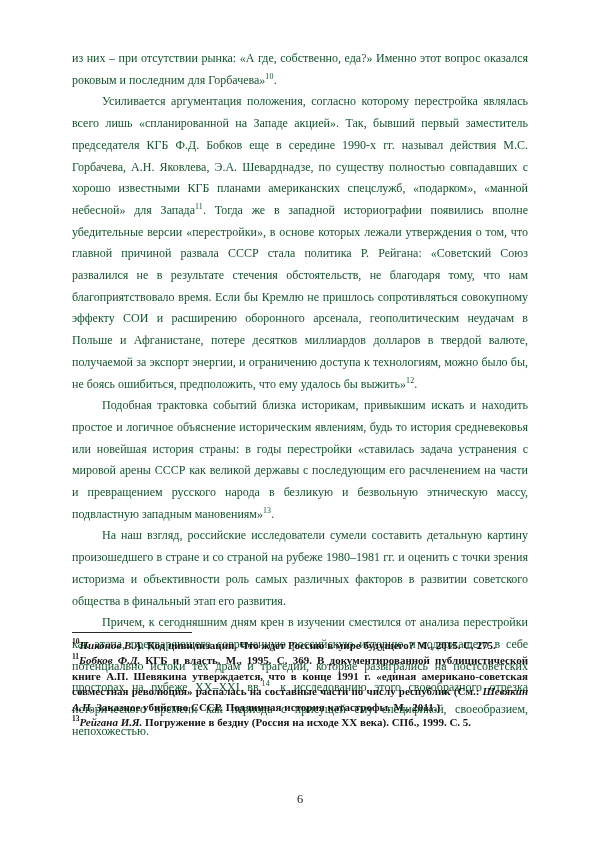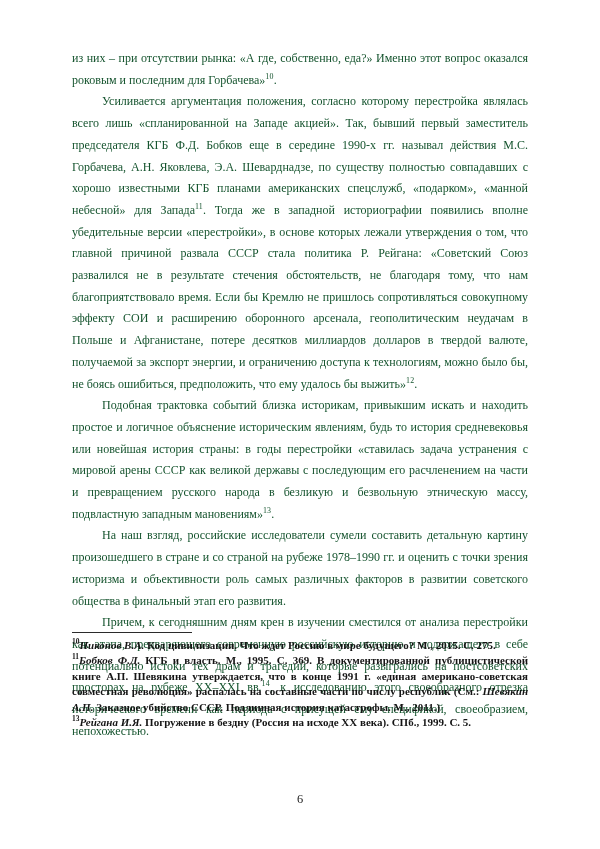--- a/index.html
+++ b/index.html
@@ -94,21 +94,21 @@
 </head>
 <body>
 
 <div class="page">
 
   <div class="content body-text">
     <div id="paragraphs">
         <p class="para first"><span>из них – при отсутствии рынка: «А где, собственно, еда?» Именно этот вопрос оказался роковым и последним для Горбачева»</span><sup class="fn">10</sup><span>.</span></p>
         <p class="para"><span>Усиливается аргументация положения, согласно которому перестройка являлась всего лишь «спланированной на Западе акцией». Так, бывший первый заместитель председателя КГБ Ф.Д. Бобков еще в середине 1990-х гг. называл действия М.С. Горбачева, А.Н. Яковлева, Э.А. Шеварднадзе, по существу полностью совпадавших с хорошо известными КГБ планами американских спецслужб, «подарком», «манной небесной» для Запада</span><sup class="fn">11</sup><span>. Тогда же в западной историографии появились вполне убедительные версии «перестройки», в основе которых лежали утверждения о том, что главной причиной развала СССР стала политика Р. Рейгана: «Советский Союз развалился не в результате стечения обстоятельств, не благодаря тому, что нам благоприятствовало время. Если бы Кремлю не пришлось сопротивляться совокупному эффекту СОИ и расширению оборонного арсенала, геополитическим неудачам в Польше и Афганистане, потере десятков миллиардов долларов в твердой валюте, получаемой за экспорт энергии, и ограничению доступа к технологиям, можно было бы, не боясь ошибиться, предположить, что ему удалось бы выжить»</span><sup class="fn">12</sup><span>.</span></p>
         <p class="para"><span>Подобная трактовка событий близка историкам, привыкшим искать и находить простое и логичное объяснение историческим явлениям, будь то история средневековья или новейшая история страны: в годы перестройки «ставилась задача устранения с мировой арены СССР как великой державы с  последующим его расчленением на части и превращением русского народа в безликую и безвольную этническую массу, подвластную западным мановениям»</span><sup class="fn">13</sup><span>.</span></p>
-        <p class="para"><span>На наш взгляд, российские исследователи сумели составить детальную картину произошедшего в стране и со страной на рубеже 1978–1990 гг. и оценить с точки зрения историзма и объективности роль самых различных факторов в развитии советского общества в финальный этап его развития.</span></p>
+        <p class="para"><span>На наш взгляд, российские исследователи сумели составить детальную картину произошедшего в стране и со страной на рубеже 1980–1981 гг. и оценить с точки зрения историзма и объективности роль самых различных факторов в развитии советского общества в финальный этап его развития.</span></p>
         <p class="para"><span>Причем, к сегодняшним дням крен в изучении сместился от анализа перестройки как этапа, предваряющего современную российскую историю и содержащего в себе потенциально истоки тех драм и трагедий, которые разыгрались на постсоветских просторах на рубеже XX–XXI вв.</span><sup class="fn">14</sup><span>, к исследованию этого своеобразного отрезка исторического времени как периода с присущей ему спецификой, своеобразием, непохожестью.</span></p>
       </div>
   </div>
 
   <div class="footnote-block">
     <div class="fn-rule"></div>
     <div id="footnotes">
         <p class="footnote"><span class="fn-num">10</span><span class="au">Никонов В.А.</span><span> Код цивилизации. Что ждет Россию в мире будущего? М., 2015. С. 275.</span></p>
         <p class="footnote"><span class="fn-num">11</span><span class="au">Бобков Ф.Д.</span><span> КГБ и власть. М., 1995. С. 369. В документированной публицистической книге А.П. Шевякина утверждается, что в конце 1991 г. «единая американо-советская совместная революция» распалась на составные части по числу республик (См.: </span><span class="au">Шевякин А.П.</span><span> Заказное убийство СССР. Подлинная история катастрофы. М., 2011.)</span></p>
         <p class="footnote"><span class="fn-num">13</span><span class="au">Рейгана И.Я.</span><span> Погружение в бездну (Россия на исходе XX века). СПб., 1999. С. 5.</span></p>

